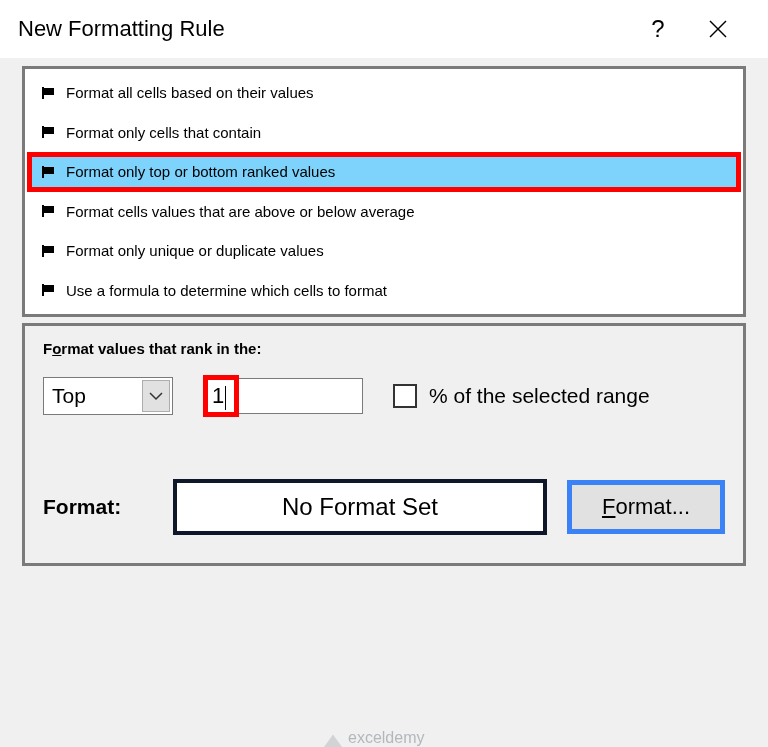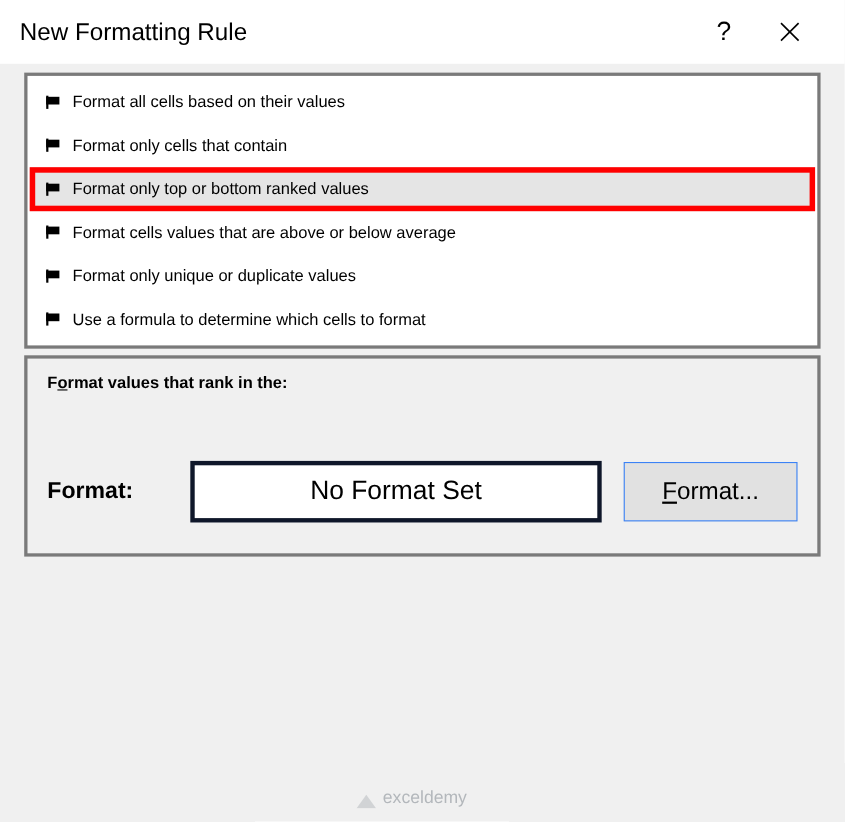--- a/index.html
+++ b/index.html
@@ -54,21 +54,21 @@
     display: flex;
     align-items: center;
     gap: 10px;
     padding: 2px 10px;
     font-size: 15px;
     line-height: 1.7;
     border: 5px solid transparent;
     white-space: nowrap;
   }
   .rule-item.selected {
-    background: #e5e5e5;
+    background: #7dd3fc;
   }
   .rule-item.highlight {
     border-color: #ff0000;
   }
   .rule-item .flag-icon {
     width: 14px; height: 12px;
     position: relative;
     display: inline-block;
     flex-shrink: 0;
   }
@@ -165,34 +165,34 @@
   .preview-box {
     flex: 1;
     height: 56px;
     border: 4px solid #0f172a;
     background: #fff;
     display:flex; align-items:center; justify-content:center;
     font-size: 24px;
   }
   .format-btn {
     width: 158px; height: 54px;
-    border: 1px solid #3b82f6;
+    border: 5px solid #3b82f6;
     background: #e1e1e1;
     display:flex; align-items:center; justify-content:center;
     font-size: 22px;
   }
   .format-btn .ul { text-decoration: underline; }
   .footer {
     display:flex; justify-content:flex-end; gap: 18px;
     padding: 18px 22px;
   }
   .close-x svg { width: 20px; height:20px; }
   .watermark {
     position:absolute;
-    left: 324px; bottom: 12px;
+    left: 324px; bottom: 0;
     display:flex; align-items:center; gap:6px;
     color:#9aa0a6;
     font-size: 16px;
     opacity: 0.7;
     pointer-events:none;
   }
   .watermark .wm-icon {
     width: 18px; height:18px; background:#9aa0a6;
     clip-path: polygon(0 100%, 50% 30%, 100% 100%);
     opacity:0.5;
@@ -242,20 +242,43 @@
         <span>Use a formula to determine which cells to format</span>
       </div>
     </div>
 
 
     <div class="edit-section">
       <div class="rank-label">
         <span>F</span><span class="ul">o</span><span>rmat values that rank in the:</span>
       </div>
 
+      <div class="row1">
+        <div class="select">
+          <span>Top</span>
+          <span class="chev">
+            <svg viewBox="0 0 14 10">
+                <polyline points="1,2 7,8 13,2" fill="none" stroke="#333" stroke-width="1.5"></polyline>
+              </svg>
+          </span>
+        </div>
+
+        <div class="textbox-outer">
+          <div class="red-num">
+            <span>1</span>
+            <span class="caret"></span>
+          </div>
+          <div class="rest-num"></div>
+        </div>
+
+        <div class="checkbox">
+          <span class="box"></span>
+          <span>% of the selected range</span>
+        </div>
+      </div>
 
       <div class="preview-row">
         <div class="preview-label">Format:</div>
         <div class="preview-box">
           <span>No Format Set</span>
         </div>
         <div class="format-btn">
           <span><span class="ul">F</span><span>ormat...</span></span>
         </div>
       </div>

